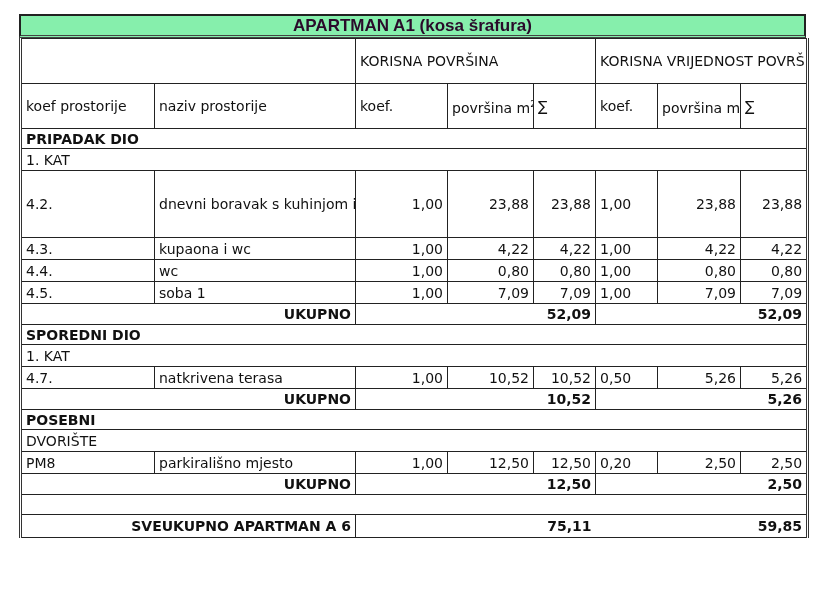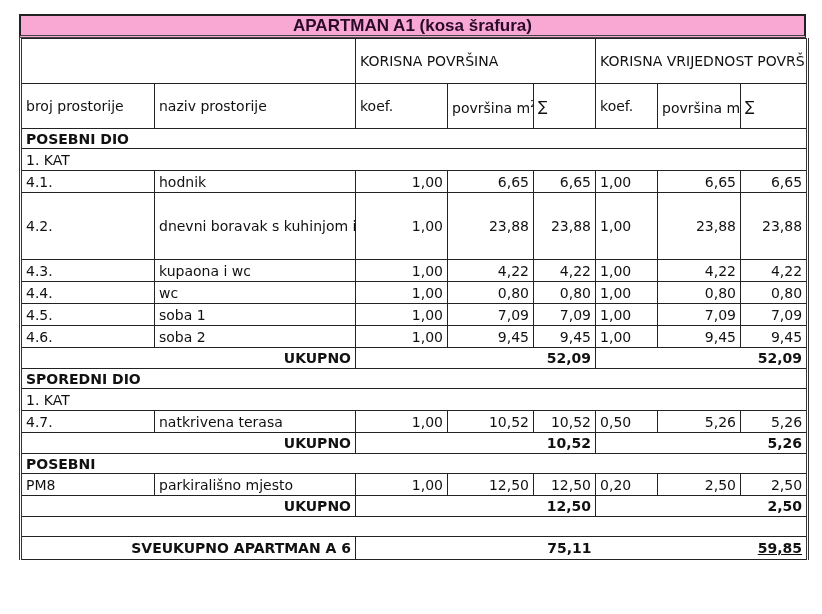--- a/index.html
+++ b/index.html
@@ -1,20 +1,20 @@
 <!DOCTYPE html>
 <html><head>
 <meta charset="utf-8">
 <style>
   html, body { margin: 0; padding: 0; background: #ffffff; }
   body { width: 822px; height: 614px; position: relative; overflow: hidden;
          font-family: "DejaVu Sans", "Liberation Sans", sans-serif; color: #111; }
   .sheet { position: absolute; left: 19px; top: 14px; width: 787px; }
   .title-bar {
-    height: 24px; background: #f9a8d4; border: 2px solid #222; border-bottom: 3px double #444;
+    height: 24px; background: #86efac; border: 2px solid #222; border-bottom: 3px double #444;
     box-sizing: border-box; display: flex; align-items: center; justify-content: center;
     font-family: "Liberation Sans", sans-serif; font-weight: bold; font-size: 17px; color: #2a0a2a;
   }
   table.grid {
     border-collapse: collapse; table-layout: fixed; width: 787px;
     border-left: 3px double #333; border-right: 3px double #333;
   }
   table.grid td {
     border: 1px solid #222; padding: 0 4px; font-size: 14px; line-height: 18px;
     font-family: "DejaVu Sans", sans-serif; overflow: hidden; white-space: nowrap;
@@ -28,21 +28,21 @@
   .h1 td { height: 44px; }
   .h2 td { height: 44px; line-height: 20px; }
   .row td { height: 21px; }
   .row3 td { height: 66px; }
   .sec td { height: 19px; }
   .sub td { height: 21px; }
   .tot td { height: 20px; }
   .empty td { height: 19px; border-bottom: 3px double #444; }
   .grand td { height: 22px; border-bottom: 3px double #444; }
   .grand td.nob { border-right: none; }
-  .grand td.nobl { border-left: none; text-decoration: underline; }
+  .grand td.nobl { border-left: none; }
   sup { font-size: 9px; }
 </style>
 </head>
 <body>
 
 <div class="sheet">
   <div class="title-bar">APARTMAN A1 (kosa šrafura)</div>
 
   <table class="grid">
     <colgroup>
@@ -57,47 +57,37 @@
     </colgroup>
 
     <tbody>
         <tr class="h1">
       <td colspan="2"></td>
       <td colspan="3" class="c">KORISNA POVRŠINA</td>
       <td colspan="3" class="c wrap" style="line-height:20px">KORISNA VRIJEDNOST POVRŠINE</td>
     </tr>
 
     <tr class="h2">
-      <td class="l wrap">broj prostorije</td>
+      <td class="l wrap">koef prostorije</td>
       <td class="c">naziv prostorije</td>
       <td class="c">koef.</td>
       <td class="c wrap"><span>površina m</span><sup>2</sup></td>
       <td class="c">∑</td>
       <td class="c">koef.</td>
       <td class="c wrap"><span>površina m</span><sup>2</sup></td>
       <td class="c">∑</td>
     </tr>
 
     <tr class="sec">
-      <td colspan="8" class="c">POSEBNI DIO</td>
+      <td colspan="8" class="c">PRIPADAK DIO</td>
     </tr>
     <tr class="sub">
       <td colspan="8" class="c">1. KAT</td>
     </tr>
 
-    <tr class="row">
-      <td class="c">4.1.</td>
-      <td class="l">hodnik</td>
-      <td class="r">1,00</td>
-      <td class="r">6,65</td>
-      <td class="r">6,65</td>
-      <td class="c">1,00</td>
-      <td class="r">6,65</td>
-      <td class="r">6,65</td>
-    </tr>
     <tr class="row3">
       <td class="c">4.2.</td>
       <td class="l wrap" style="line-height:22px;padding-right:40px">dnevni boravak s kuhinjom i blagovaonom</td>
       <td class="r">1,00</td>
       <td class="r">23,88</td>
       <td class="r">23,88</td>
       <td class="c">1,00</td>
       <td class="r">23,88</td>
       <td class="r">23,88</td>
     </tr>
@@ -124,30 +114,20 @@
     <tr class="row">
       <td class="c">4.5.</td>
       <td class="l">soba 1</td>
       <td class="r">1,00</td>
       <td class="r">7,09</td>
       <td class="r">7,09</td>
       <td class="c">1,00</td>
       <td class="r">7,09</td>
       <td class="r">7,09</td>
     </tr>
-    <tr class="row">
-      <td class="c">4.6.</td>
-      <td class="l">soba 2</td>
-      <td class="r">1,00</td>
-      <td class="r">9,45</td>
-      <td class="r">9,45</td>
-      <td class="c">1,00</td>
-      <td class="r">9,45</td>
-      <td class="r">9,45</td>
-    </tr>
     <tr class="tot bold">
       <td colspan="2" class="l">UKUPNO</td>
       <td colspan="3" class="r">52,09</td>
       <td colspan="3" class="r">52,09</td>
     </tr>
 
     <tr class="sec">
       <td colspan="8" class="c">SPOREDNI DIO</td>
     </tr>
     <tr class="sub">
@@ -165,20 +145,23 @@
     </tr>
     <tr class="tot bold">
       <td colspan="2" class="l">UKUPNO</td>
       <td colspan="3" class="r">10,52</td>
       <td colspan="3" class="r">5,26</td>
     </tr>
 
     <tr class="sec">
       <td colspan="8" class="c">POSEBNI</td>
     </tr>
+    <tr class="sub">
+      <td colspan="8" class="c">DVORIŠTE</td>
+    </tr>
     <tr class="row">
       <td class="c">PM8</td>
       <td class="l">parkirališno mjesto</td>
       <td class="r">1,00</td>
       <td class="r">12,50</td>
       <td class="r">12,50</td>
       <td class="c">0,20</td>
       <td class="r">2,50</td>
       <td class="r">2,50</td>
     </tr>

